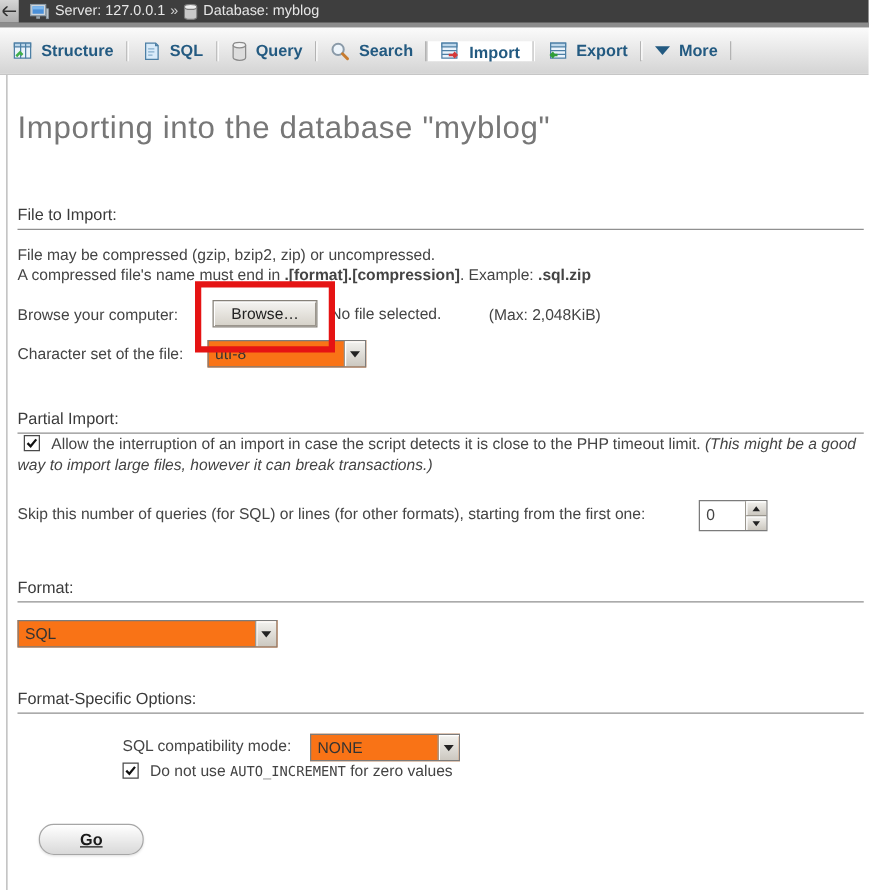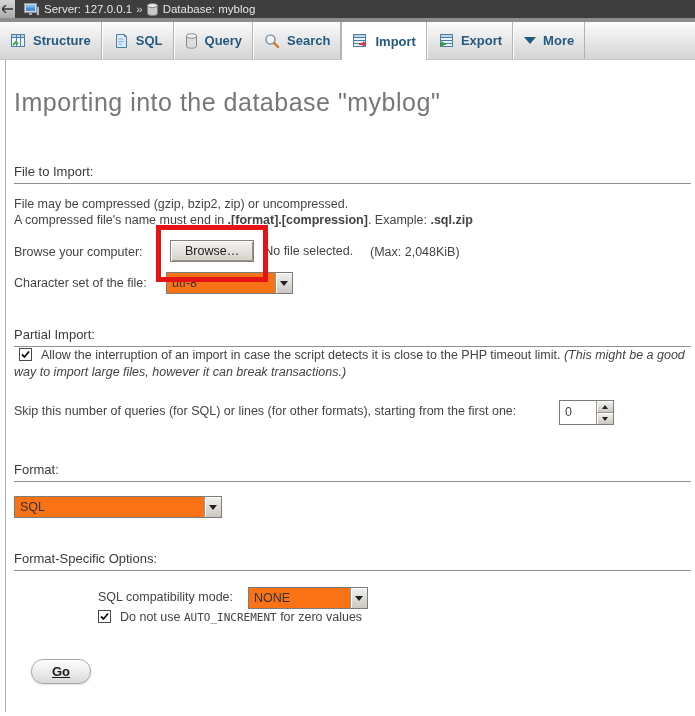--- a/index.html
+++ b/index.html
@@ -10,21 +10,21 @@
   .topbar { height: 22px; background: #3e3e3e; border-bottom: 4px solid #8c8c8c;
             display: flex; align-items: center; color: #e6e6e6; font-size: 11.5px; }
   .backbox { width: 15px; height: 18px; background: linear-gradient(#d6d6d6,#ababab);
              display: flex; align-items: center; justify-content: center; margin-right: 9px; cursor: pointer; }
   .crumb { display: flex; align-items: center; gap: 5px; cursor: pointer; }
   .crumb-sep { margin: 0 4px; color: #cfcfcf; }
   .topbar svg { display: block; }
 
   
   .tabstrip { height: 38px; background: linear-gradient(#fbfbfb,#d4d4d4);
-              border-bottom: 1px solid #c6c6c6; display: flex; }
+              border-bottom: 1px solid #c6c6c6; display: flex; align-items: center; }
   .tab { display: flex; align-items: center; gap: 7px; padding: 0 10px; cursor: pointer;
          border-right: 1px solid #b3b3b3; border-left: 1px solid #ffffff;
          font-size: 13px; font-weight: bold; color: #235a81; }
   .tab:first-child { border-left: none; }
   .tab.active { background: #fff; margin-bottom: -1px; border-left-color: #b3b3b3; }
   .tab svg { display: block; }
   .tri-down { width: 0; height: 0; border-left: 6px solid transparent; border-right: 6px solid transparent;
               border-top: 7px solid #235a81; display: inline-block; }
 
   
@@ -37,21 +37,21 @@
   .hgap  { margin-top: 33px; }
   p.note { margin-top: 12px; line-height: 16px; }
   .row { margin-top: 12px; position: relative; }
   .lbl { display: inline-block; width: 148px; vertical-align: middle; }
 
   
   .btn3d { display: inline-block; background: linear-gradient(#f5f4f2,#d5d1c8);
            border: 1px solid #868179; box-shadow: inset 1px 1px 0 #fff, inset -1px -1px 0 #9a958c;
            padding: 3px 14px; font-size: 12.5px; color: #222; margin-left: 8px; cursor: pointer; }
   .filemsg { margin-left: 10px; }
-  .maxnote { position: absolute; left: 356px; top: 5px; }
+  .maxnote { position: absolute; left: 377px; top: 5px; }
 
   
   .red-box { position: absolute; left: 142px; top: -15px; width: 112px; height: 57px;
              border: 5px solid #e51313; pointer-events: none; z-index: 5; }
 
   
   .xpsel { display: inline-flex; align-items: stretch; border: 1px solid #7c7c7c;
            background: #f97316; height: 22px; vertical-align: middle; cursor: pointer; }
   .xpsel .val { flex: 1; padding: 3px 5px; font-size: 12.5px; color: #333; white-space: nowrap; overflow: hidden; }
   .xpsel .arrow-btn { width: 17px; background: linear-gradient(#f3f2ef,#ccc8c0);
@@ -82,21 +82,21 @@
   .spin .sbtn + .sbtn { border-top: 1px solid #9a968e; }
   .tri-up-s  { width: 0; height: 0; border-left: 3px solid transparent; border-right: 3px solid transparent; border-bottom: 4px solid #222; }
   .tri-dn-s  { width: 0; height: 0; border-left: 3px solid transparent; border-right: 3px solid transparent; border-top: 4px solid #222; }
 
   .indent { margin-left: 84px; }
   .lbl-compat { display: inline-block; width: 146px; }
   code.mono { font-family: "DejaVu Sans Mono", "Liberation Mono", monospace; font-size: 11px; color: #444; }
 
   .go-btn { display: inline-block; margin-left: 17px; margin-top: 33px;
             background: linear-gradient(#ffffff,#d9d9d9); border: 1px solid #a6a6a6;
-            border-radius: 12px; padding: 4px 20px; font-size: 13px; font-weight: bold;
+            border-radius: 12px; padding: 4px 32px; font-size: 13px; font-weight: bold;
             color: #1a1a1a; cursor: pointer; box-shadow: 0 1px 2px rgba(0,0,0,0.12); text-decoration: underline; }
 
   .mt14 { margin-top: 14px; }
   .mt10 { margin-top: 10px; }
   .mt16 { margin-top: 16px; }
 </style>
 </head>
 <body>
 
 <div class="topbar">

